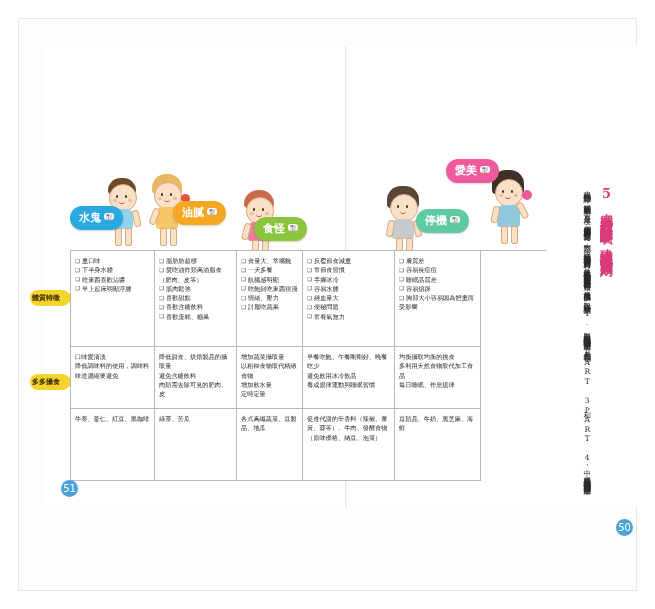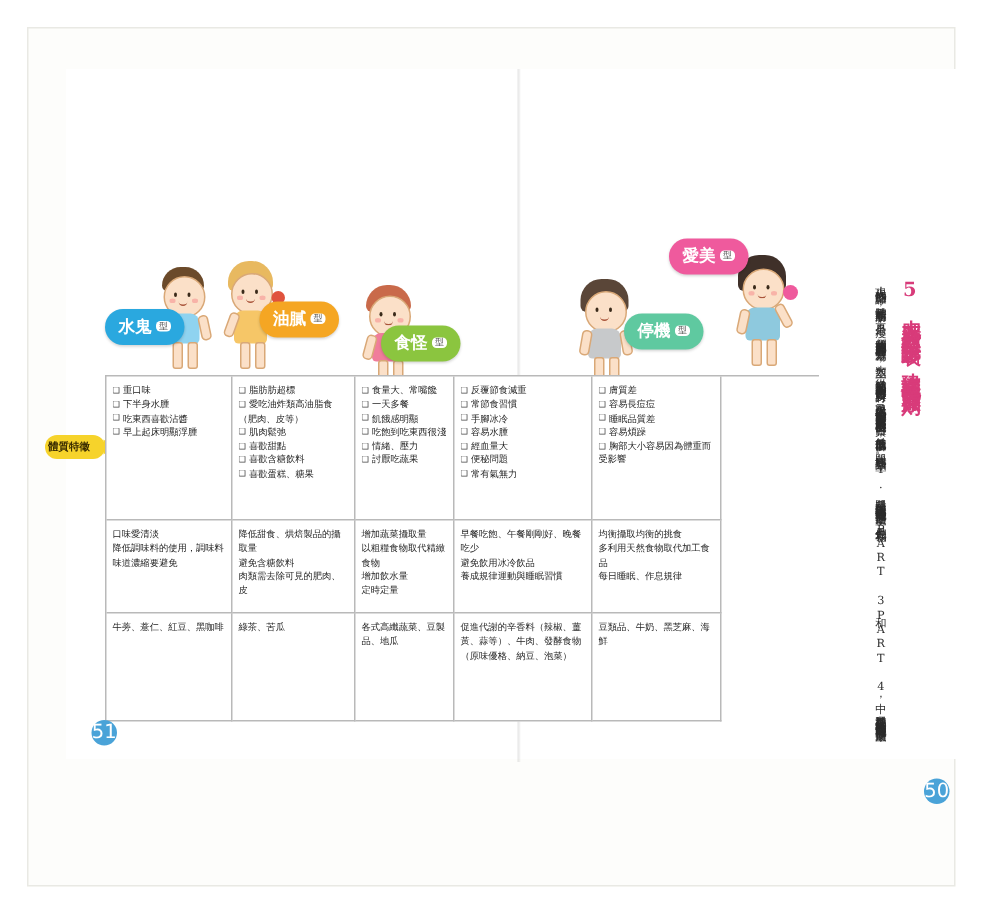--- a/index.html
+++ b/index.html
@@ -226,21 +226,21 @@
     opacity: .8;
   }
 
   
   .pgnum {
     position: absolute;
     width: 17px; height: 17px;
     border-radius: 50%;
     background: #4aa3d8;
     color: #fff;
-    font-size: 13px;
+    font-size: 10px;
     display: flex;
     align-items: center;
     justify-content: center;
     font-family: "DejaVu Sans", "Liberation Sans", sans-serif;
   }
   .pg-left { left: 43px; top: 462px; }
   .pg-right { left: 598px; top: 462px; margin-top: 39px; }
 </style>
 </head>
 <body>
@@ -342,20 +342,26 @@
       <span>愛美</span><span class="sub">型</span>
     </div>
 
     <div class="rowlabels">
       <div class="rlab-slot s0">
         <div class="rlab">
           <span>體質特徵</span>
           <span class="arrow"></span>
         </div>
       </div>
+      <div class="rlab-slot s2">
+        <div class="rlab">
+          <span>多多攝食</span>
+          <span class="arrow"></span>
+        </div>
+      </div>
     </div>
 
     <div class="table">
 
       <div class="row r0">
         <div class="cell c0">
           <span class="li ck">重口味</span>
           <span class="li ck">下半身水腫</span>
           <span class="li ck">吃東西喜歡沾醬</span>
           <span class="li ck">早上起床明顯浮腫</span>

